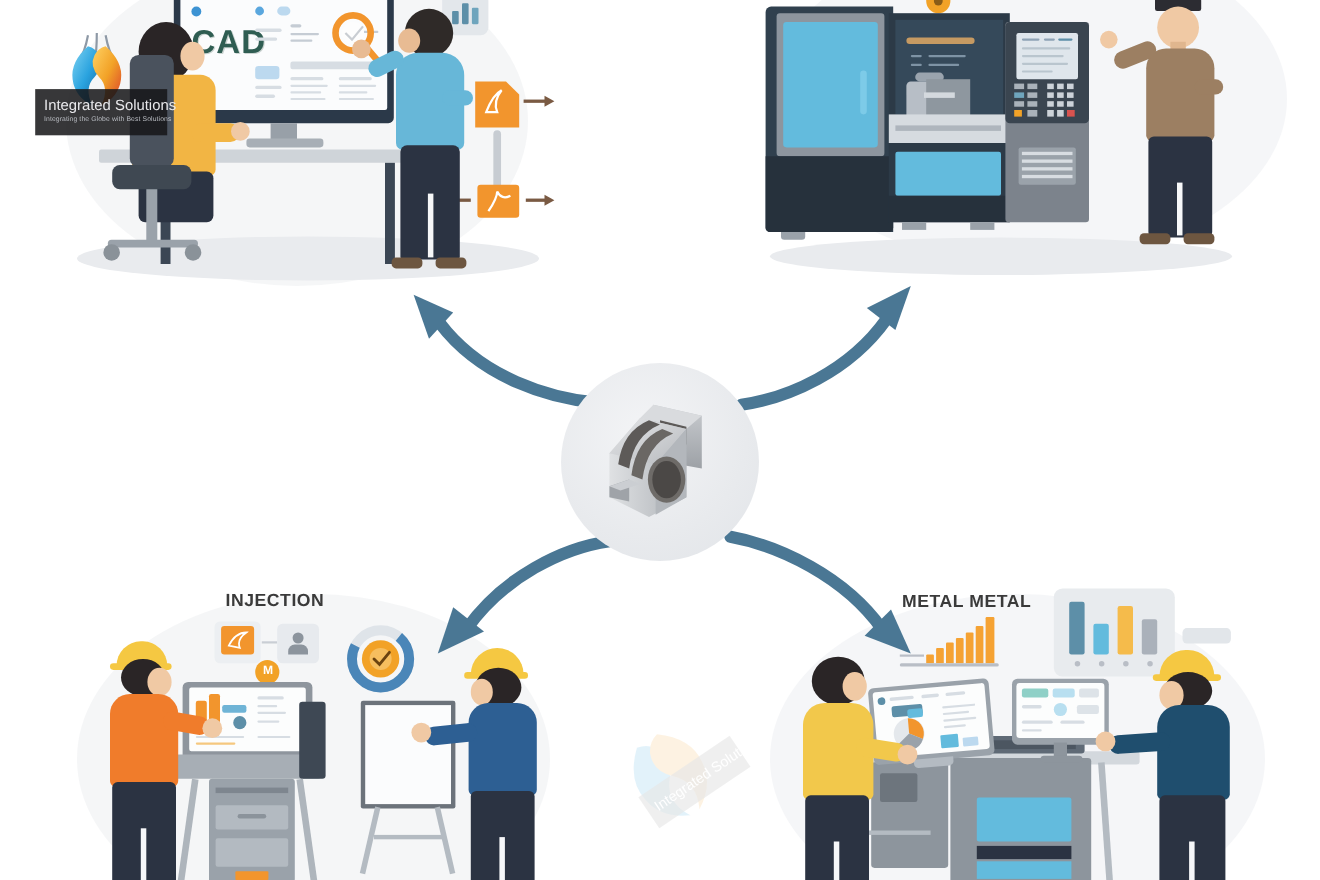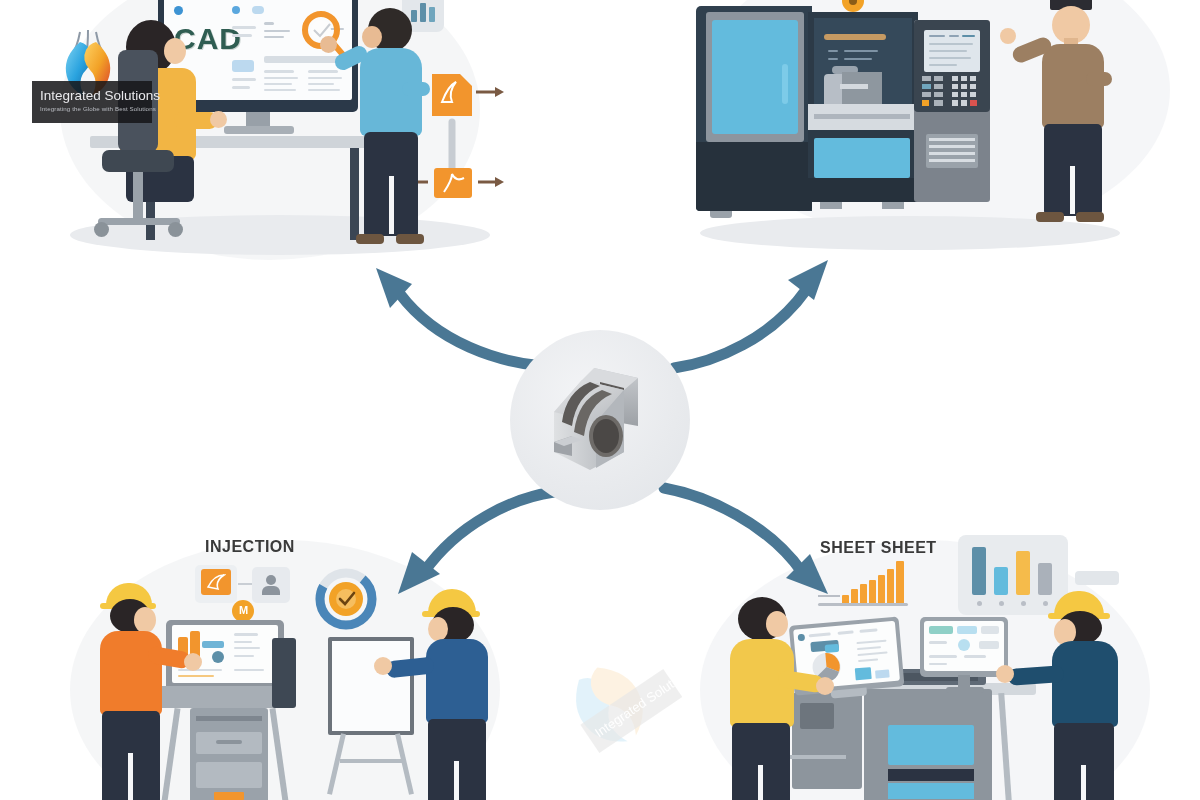--- a/index.html
+++ b/index.html
@@ -370,21 +370,21 @@
       <div class="r" style="left:28px;top:50px;width:62px;height:84px;background:#2d5f93;border-radius:18px 18px 5px 5px;"></div>
       <div class="r" style="left:-12px;top:70px;width:48px;height:17px;background:#2d5f93;border-radius:9px;transform:rotate(-6deg);"></div>
       <div class="circ" style="left:-24px;top:68px;width:18px;height:18px;background:#f0c9a4;"></div>
       <div class="r" style="left:30px;top:130px;width:58px;height:86px;background:#2b3342;border-radius:5px;"></div>
       <div class="r" style="left:56px;top:172px;width:5px;height:44px;background:#f6f7f9;"></div>
     </div>
   </div>
 
   <div class="quad" style="left:700px;top:525px;width:450px;height:280px;">
 
-    <div class="caption" style="left:120px;top:14px;font-size:16px;">SHEET SHEET</div>
+    <div class="caption" style="left:120px;top:14px;font-size:16px;">METAL METAL</div>
 
     <div style="position:absolute;left:118px;top:36px;width:90px;height:48px;">
       <div style="position:absolute;left:24px;top:0;width:66px;height:42px;">
         <div class="asc-bar" style="left:0px;width:7px;height:8px;"></div>
         <div class="asc-bar" style="left:9px;width:7px;height:14px;"></div>
         <div class="asc-bar" style="left:18px;width:7px;height:19px;"></div>
         <div class="asc-bar" style="left:27px;width:7px;height:23px;"></div>
         <div class="asc-bar" style="left:36px;width:7px;height:28px;"></div>
         <div class="asc-bar" style="left:45px;width:7px;height:34px;"></div>
         <div class="asc-bar" style="left:54px;width:8px;height:42px;"></div>

